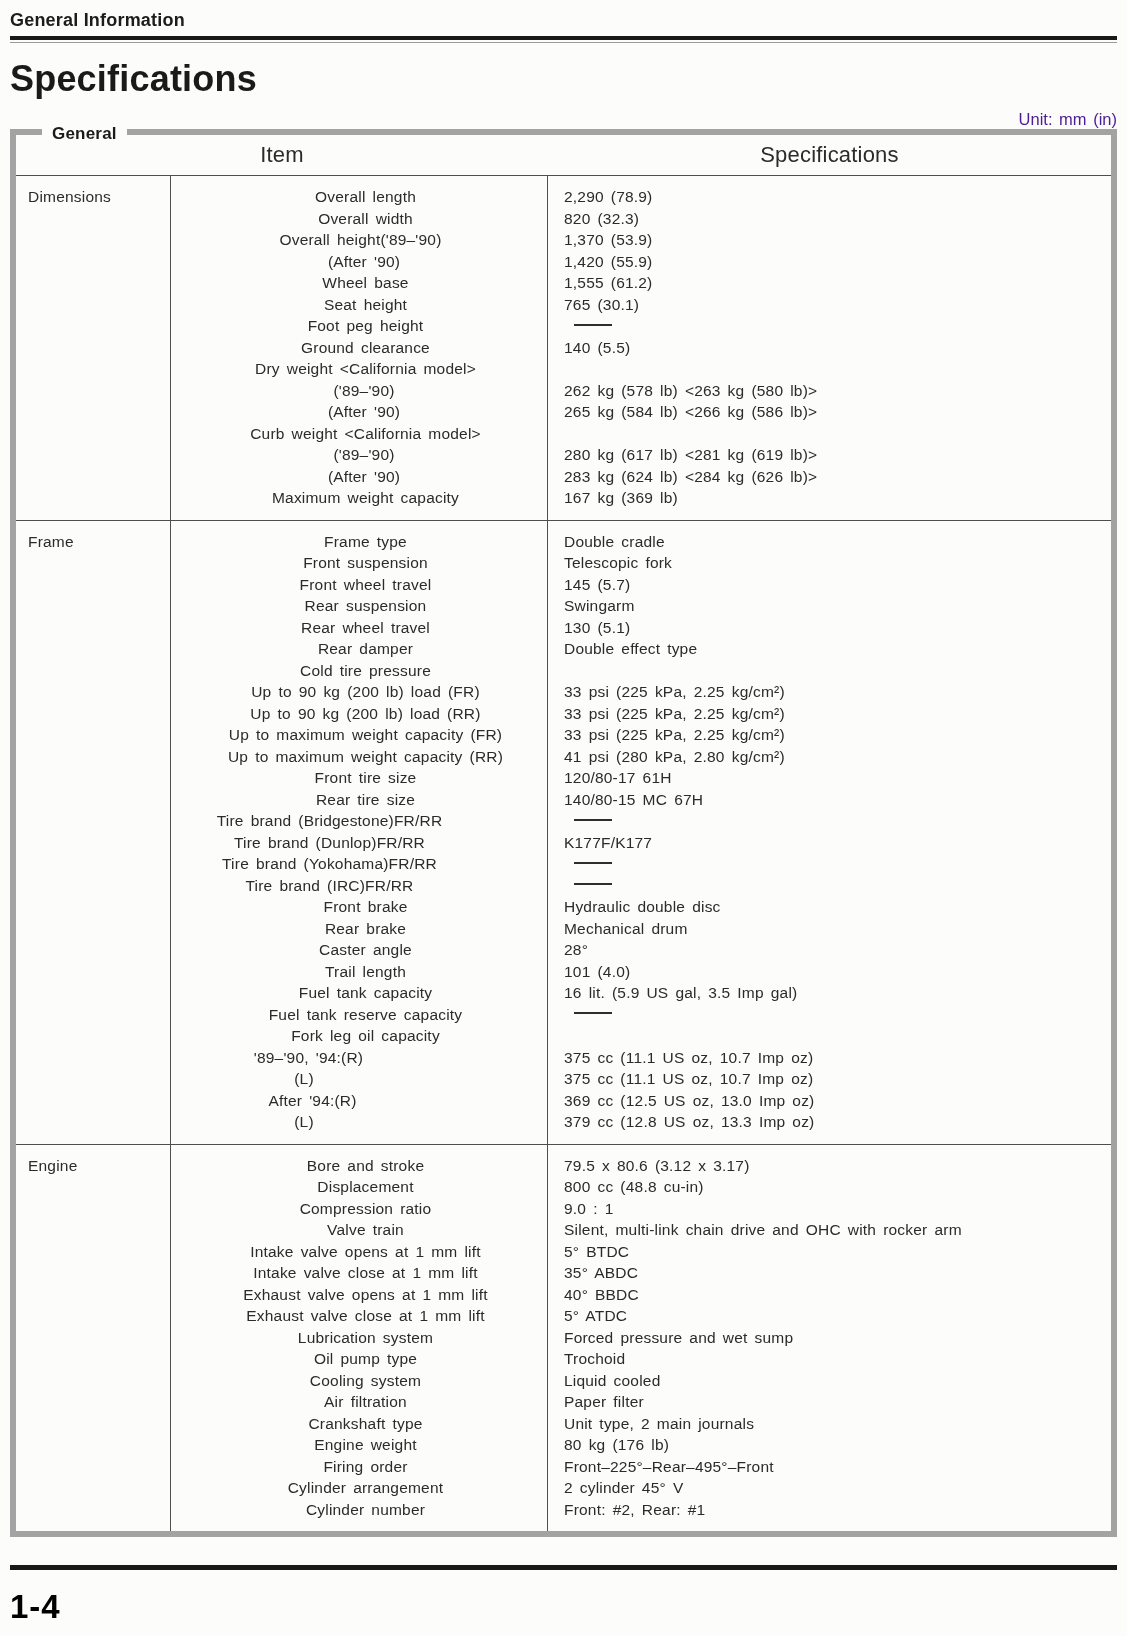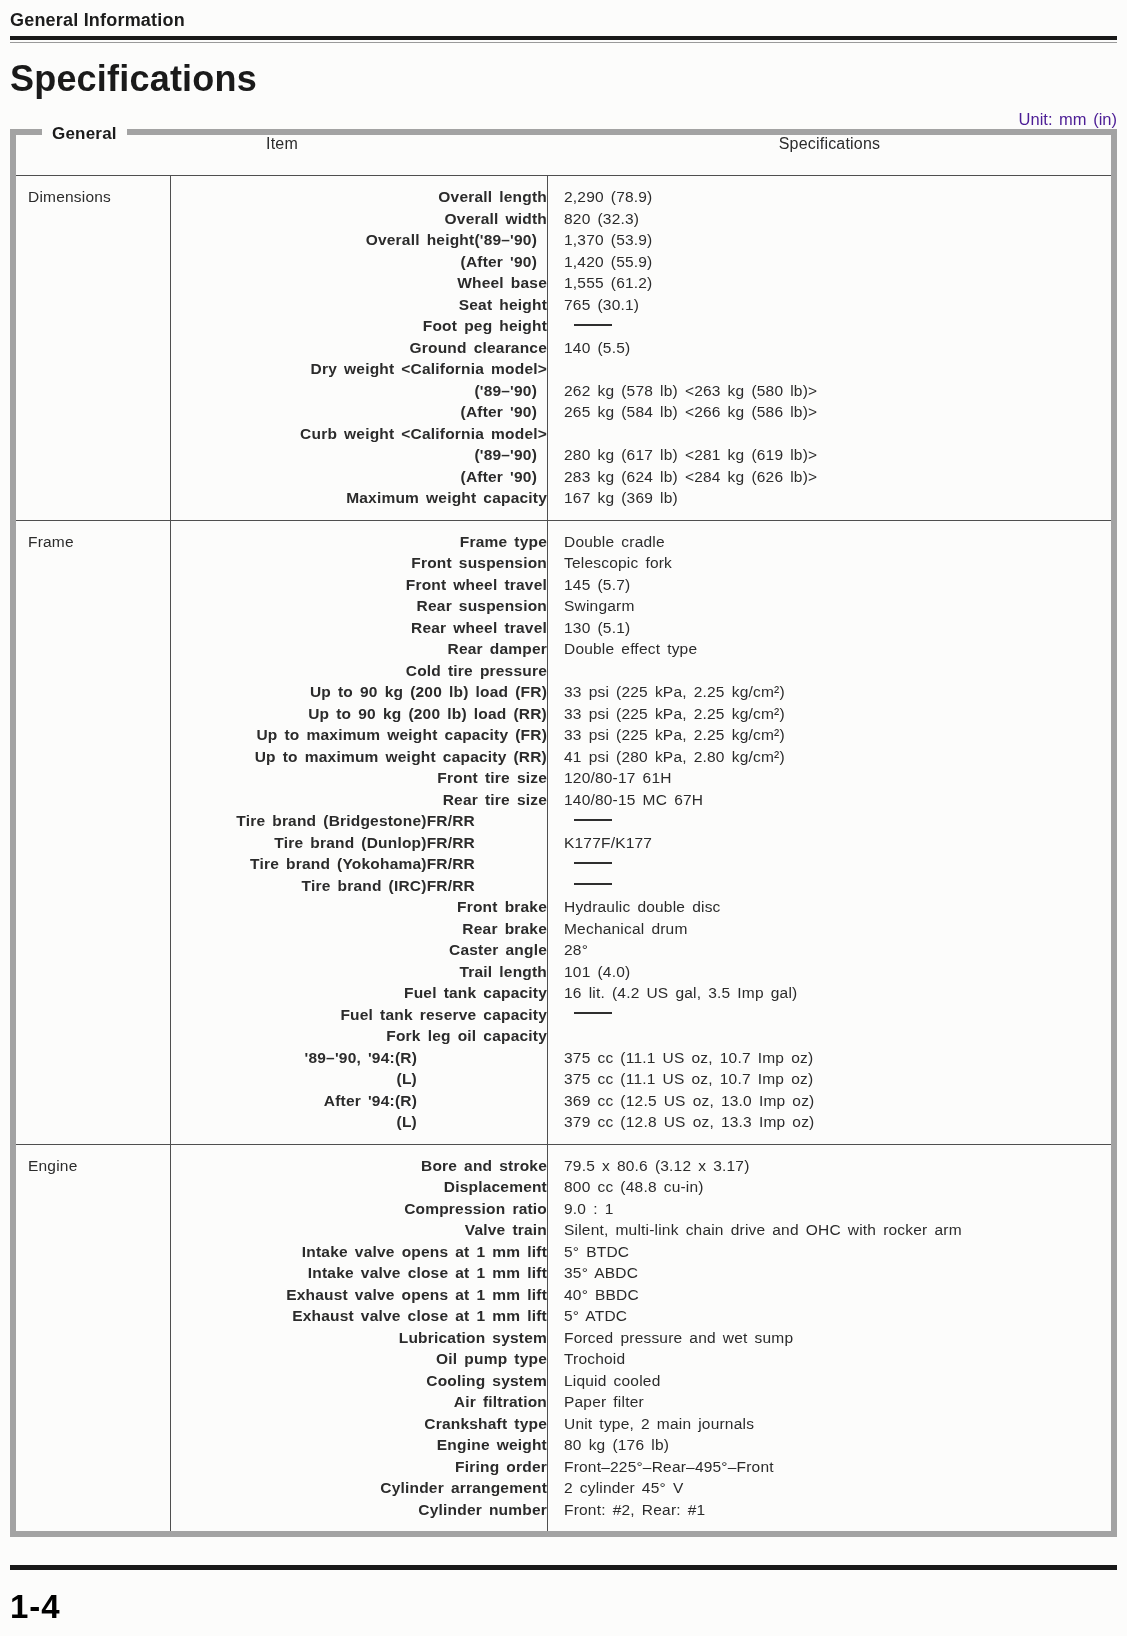--- a/index.html
+++ b/index.html
@@ -48,24 +48,24 @@
     word-spacing: 2.5px;
   }
   .legend {
     position: absolute; top: -12px; left: 26px;
     padding: 0 10px;
     background: #fcfcfb;
     font-size: 17px; line-height: 22px;
     font-weight: 700; color: #1b1b1b;
   }
   .thead {
-    display: flex; 
+    display: flex; align-items: center;
     height: 40px;
     border-bottom: 1px solid #4f4f4f;
-    font-size: 16px;
+    font-size: 22px;
   }
   .th-item { width: 532px; min-width: 532px; text-align: center; }
   .th-spec { flex: 1; text-align: center; }
   .section-row { display: flex; align-items: stretch; }
   .section-row + .section-row { border-top: 1px solid #4f4f4f; }
   .cat-col {
     width: 155px; min-width: 155px;
     box-sizing: border-box;
     border-right: 1px solid #4f4f4f;
     padding: 10px 0 0 12px;
@@ -75,21 +75,21 @@
     box-sizing: border-box;
     border-right: 1px solid #4f4f4f;
     padding: 10px 0 11px 13px;
   }
   .spec-col {
     flex: 1;
     box-sizing: border-box;
     padding: 10px 0 11px 16px;
   }
   .line { height: 21.5px; line-height: 21.5px; white-space: nowrap; overflow: visible; }
-  .item-line { display: flex; justify-content: flex-end; font-weight: bold; }
+  .item-line { display: flex; justify-content: center; }
   .sub.year { margin-right: 10px; }
   .sub.frrr { margin-right: 72px; }
   .sub.rl   { margin-right: 130px; }
   .dash {
     display: inline-block;
     width: 38px; height: 0;
     border-top: 2px solid #2e2e2e;
     margin-left: 10px;
     vertical-align: middle;
     position: relative; top: -2px;
@@ -309,21 +309,21 @@
             <div class="line spec-line">120/80-17 61H</div>
             <div class="line spec-line">140/80-15 MC 67H</div>
             <div class="line spec-line"><span class="dash"></span></div>
             <div class="line spec-line">K177F/K177</div>
             <div class="line spec-line"><span class="dash"></span></div>
             <div class="line spec-line"><span class="dash"></span></div>
             <div class="line spec-line">Hydraulic double disc</div>
             <div class="line spec-line">Mechanical drum</div>
             <div class="line spec-line">28°</div>
             <div class="line spec-line">101 (4.0)</div>
-            <div class="line spec-line">16 lit. (4.2 US gal, 3.5 Imp gal)</div>
+            <div class="line spec-line">16 lit. (5.9 US gal, 3.5 Imp gal)</div>
             <div class="line spec-line"><span class="dash"></span></div>
             <div class="line spec-line">&nbsp;</div>
             <div class="line spec-line">375 cc (11.1 US oz, 10.7 Imp oz)</div>
             <div class="line spec-line">375 cc (11.1 US oz, 10.7 Imp oz)</div>
             <div class="line spec-line">369 cc (12.5 US oz, 13.0 Imp oz)</div>
             <div class="line spec-line">379 cc (12.8 US oz, 13.3 Imp oz)</div>
           </div>
         </div>
         <div class="section-row">
           <div class="cat-col"><span class="line">Engine</span></div>

